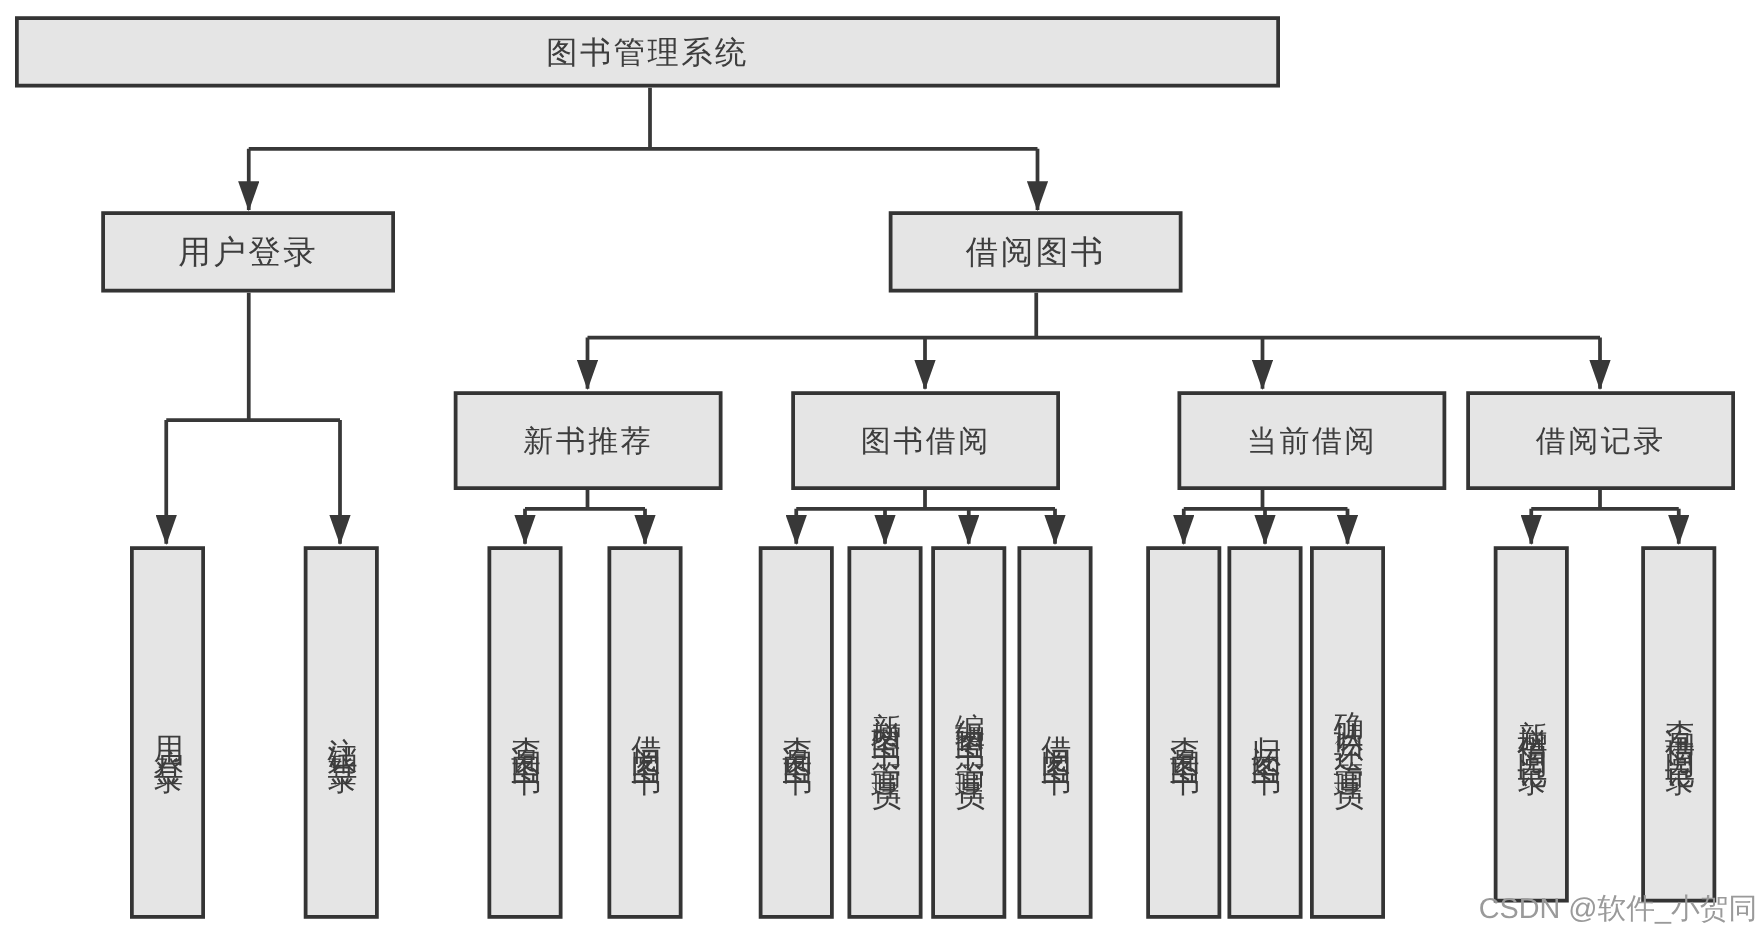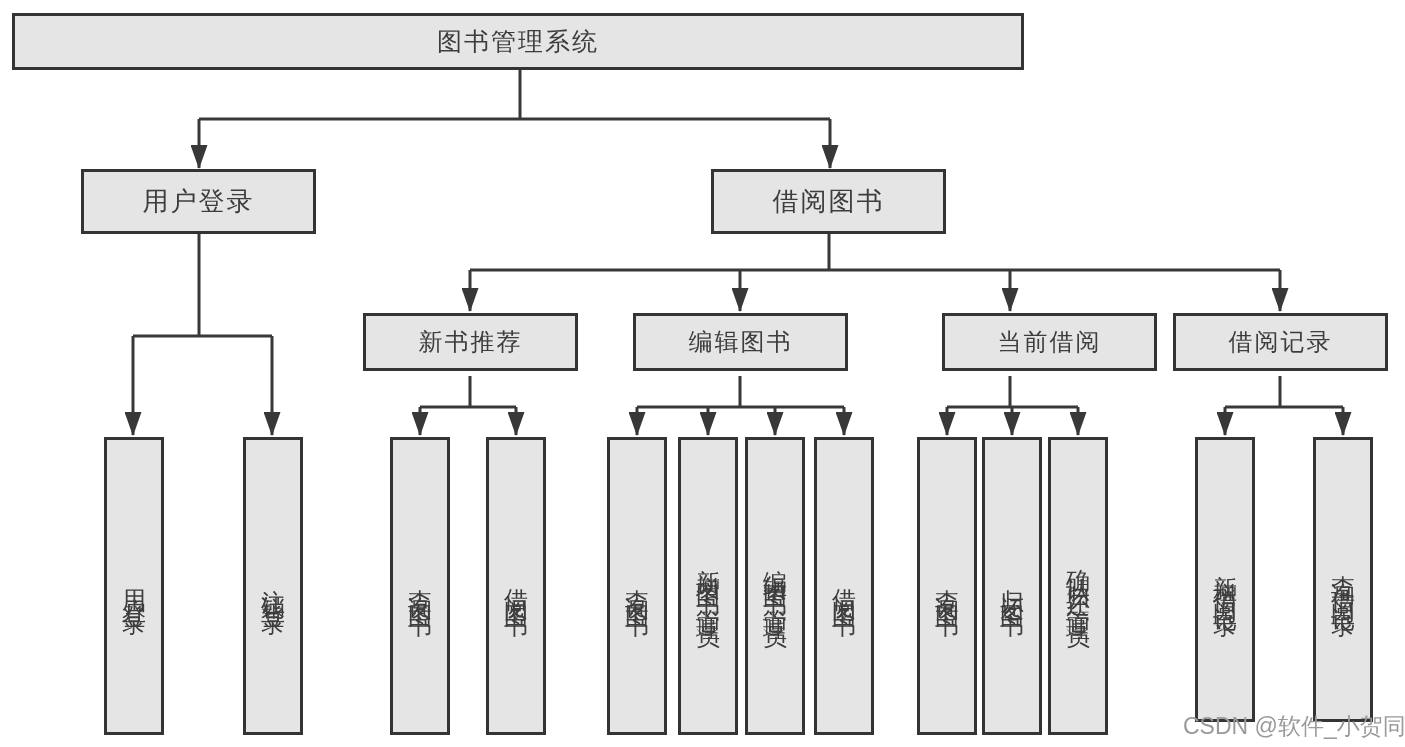--- a/index.html
+++ b/index.html
@@ -13,21 +13,21 @@
   .box {
     position:absolute; background:#e5e5e5;
     border:3px solid #343434;
     display:flex; align-items:center; justify-content:center;
     text-align:center;
   }
   .root-box   { left:12px;  top:13px;  width:1012px; height:57px; font-size:25px; letter-spacing:2px; }
   .l2-box     { top:169px;  width:235px; height:65px; font-size:26px; letter-spacing:2px; }
   .l2-user    { left:81px; }
   .l2-bookmgr { left:711px; }
-  .l3-box     { top:313px;  width:215px; height:58px; font-size:24px; letter-spacing:2px; }
+  .l3-box     { top:313px;  width:215px; height:79px; font-size:24px; letter-spacing:2px; }
   .l3-0 { left:363px; } .l3-1 { left:633px; } .l3-2 { left:903px;margin-left:39px; } .l3-3 { left:1173px; }
   .leaf { top:437px; width:60px; height:298px; }
   .leaf-short { height:285px; }
   .a1 { left:104px; } .a2 { left:243px; }
   .b1 { left:390px; } .b2 { left:486px; }
   .c1 { left:607px; } .c2 { left:678px; } .c3 { left:745px; } .c4 { left:814px; }
   .d1 { left:917px; } .d2 { left:982px; } .d3 { left:1048px; }
   .e1 { left:1195px; } .e2 { left:1313px; }
   .vlabel {
     writing-mode:vertical-rl; text-orientation:mixed;
@@ -91,21 +91,21 @@
     <span>用户登录</span>
   </div>
   <div class="box l2-box l2-bookmgr">
     <span>借阅图书</span>
   </div>
 
   <div class="box l3-box l3-0">
     <span>新书推荐</span>
   </div>
   <div class="box l3-box l3-1">
-    <span>编辑图书</span>
+    <span>图书借阅</span>
   </div>
   <div class="box l3-box l3-2">
     <span>当前借阅</span>
   </div>
   <div class="box l3-box l3-3">
     <span>借阅记录</span>
   </div>
 
   <div class="box leaf a1">
     <span class="vlabel">用户登录</span>

